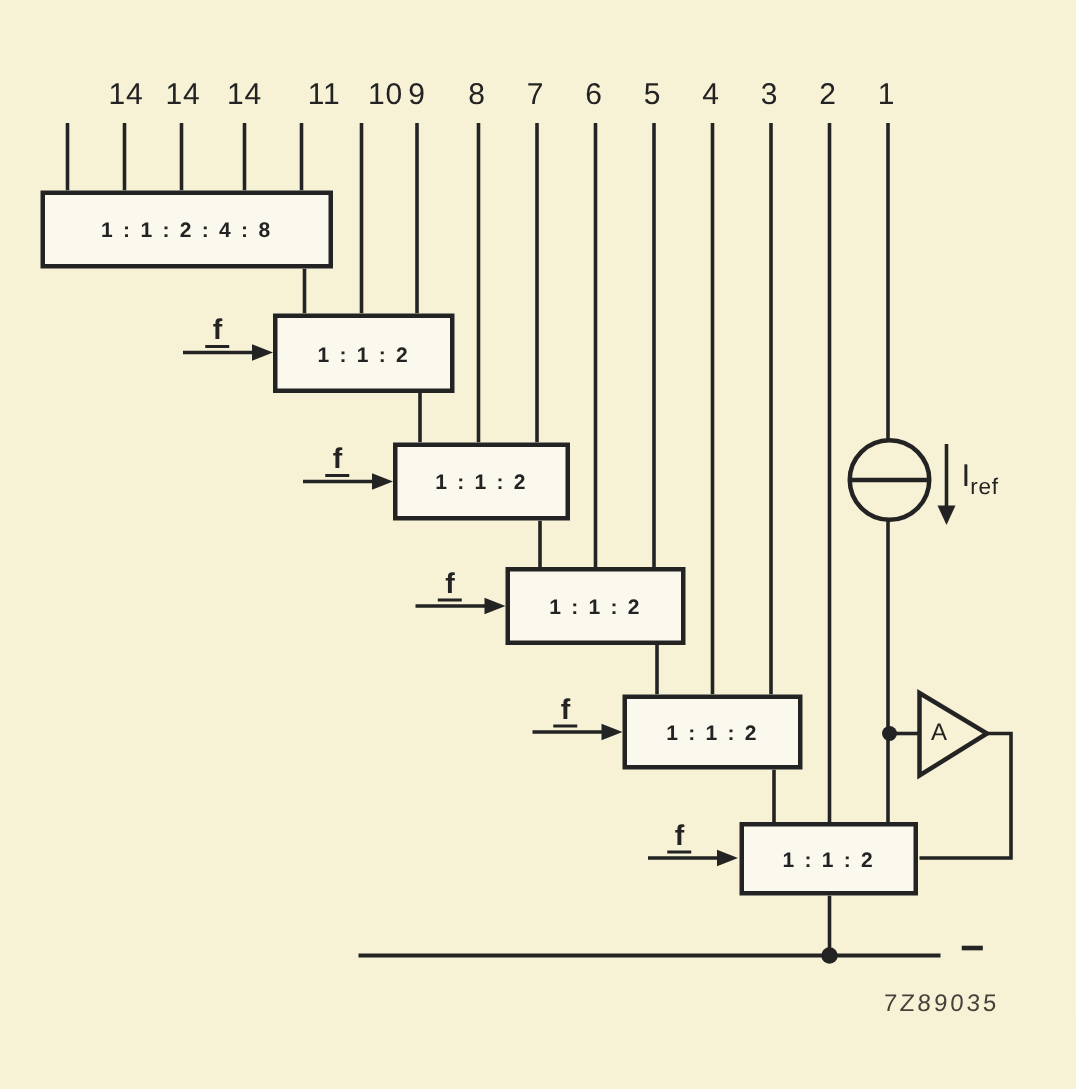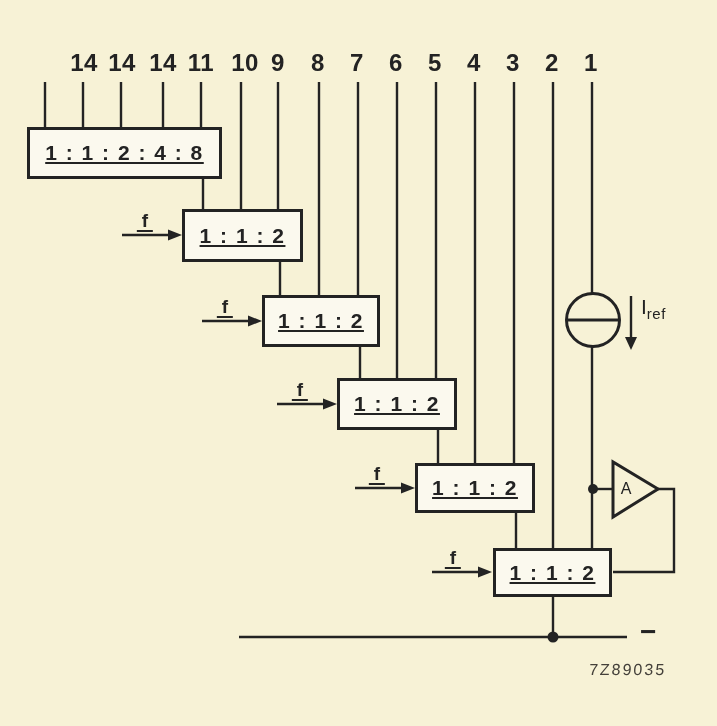--- a/index.html
+++ b/index.html
@@ -8,41 +8,40 @@
     width:717px;height:726px;
     background:#f7f2d6;
     font-family:"Liberation Sans", sans-serif;
     color:#232323;
     overflow:hidden;
   }
   .stage svg{position:absolute;left:0;top:0;}
   .pin{
     position:absolute;top:52px;
     transform:translateX(-50%);
-    font-size:24px;line-height:22px;font-weight:700;
+    font-size:20px;line-height:22px;font-weight:400;
     letter-spacing:0.5px;
     text-align:center;
   }
   .dbox{
     position:absolute;box-sizing:border-box;
     border:3.5px solid #232323;
     background:#fbf9ee;
     display:flex;align-items:center;justify-content:center;
-    font-weight:bold;font-size:21px;letter-spacing:1.5px;
+    font-weight:bold;font-size:14px;letter-spacing:1.5px;
     white-space:pre;
-    text-decoration:underline;
   }
   .flabel{
     position:absolute;transform:translateX(-50%);
     font-weight:bold;font-size:19px;line-height:17px;
     padding:0 5px 1px 5px;
     border-bottom:2.5px solid #232323;
   }
   .iref{
-    position:absolute;left:641px;top:295px;
+    position:absolute;left:641px;top:306px;
     font-size:21px;font-weight:500;white-space:nowrap;
   }
   .iref .sub{font-size:15px;font-weight:500;vertical-align:-5px;letter-spacing:0.5px;}
   .amp-label{
     position:absolute;left:614px;top:480px;width:24px;
     text-align:center;font-size:16px;font-weight:500;
   }
   .minus{
     position:absolute;left:640px;top:617px;
     font-size:28px;font-weight:700;line-height:30px;
@@ -120,22 +119,22 @@
 
       <circle cx="593" cy="489" r="5"></circle>
       <circle cx="553" cy="637" r="5.5"></circle>
     </g>
   </svg>
 
   <div>
     <span class="pin" style="left:84px">14</span>
     <span class="pin" style="left:122px">14</span>
     <span class="pin" style="left:163px">14</span>
-    <span class="pin" style="left:201px">11</span>
-    <span class="pin" style="left:245px">10</span>
+    <span class="pin" style="left:216px">11</span>
+    <span class="pin" style="left:257px">10</span>
     <span class="pin" style="left:278px">9</span>
     <span class="pin" style="left:318px">8</span>
     <span class="pin" style="left:357px">7</span>
     <span class="pin" style="left:396px">6</span>
     <span class="pin" style="left:435px">5</span>
     <span class="pin" style="left:474px">4</span>
     <span class="pin" style="left:513px">3</span>
     <span class="pin" style="left:552px">2</span>
     <span class="pin" style="left:591px">1</span>
   </div>

